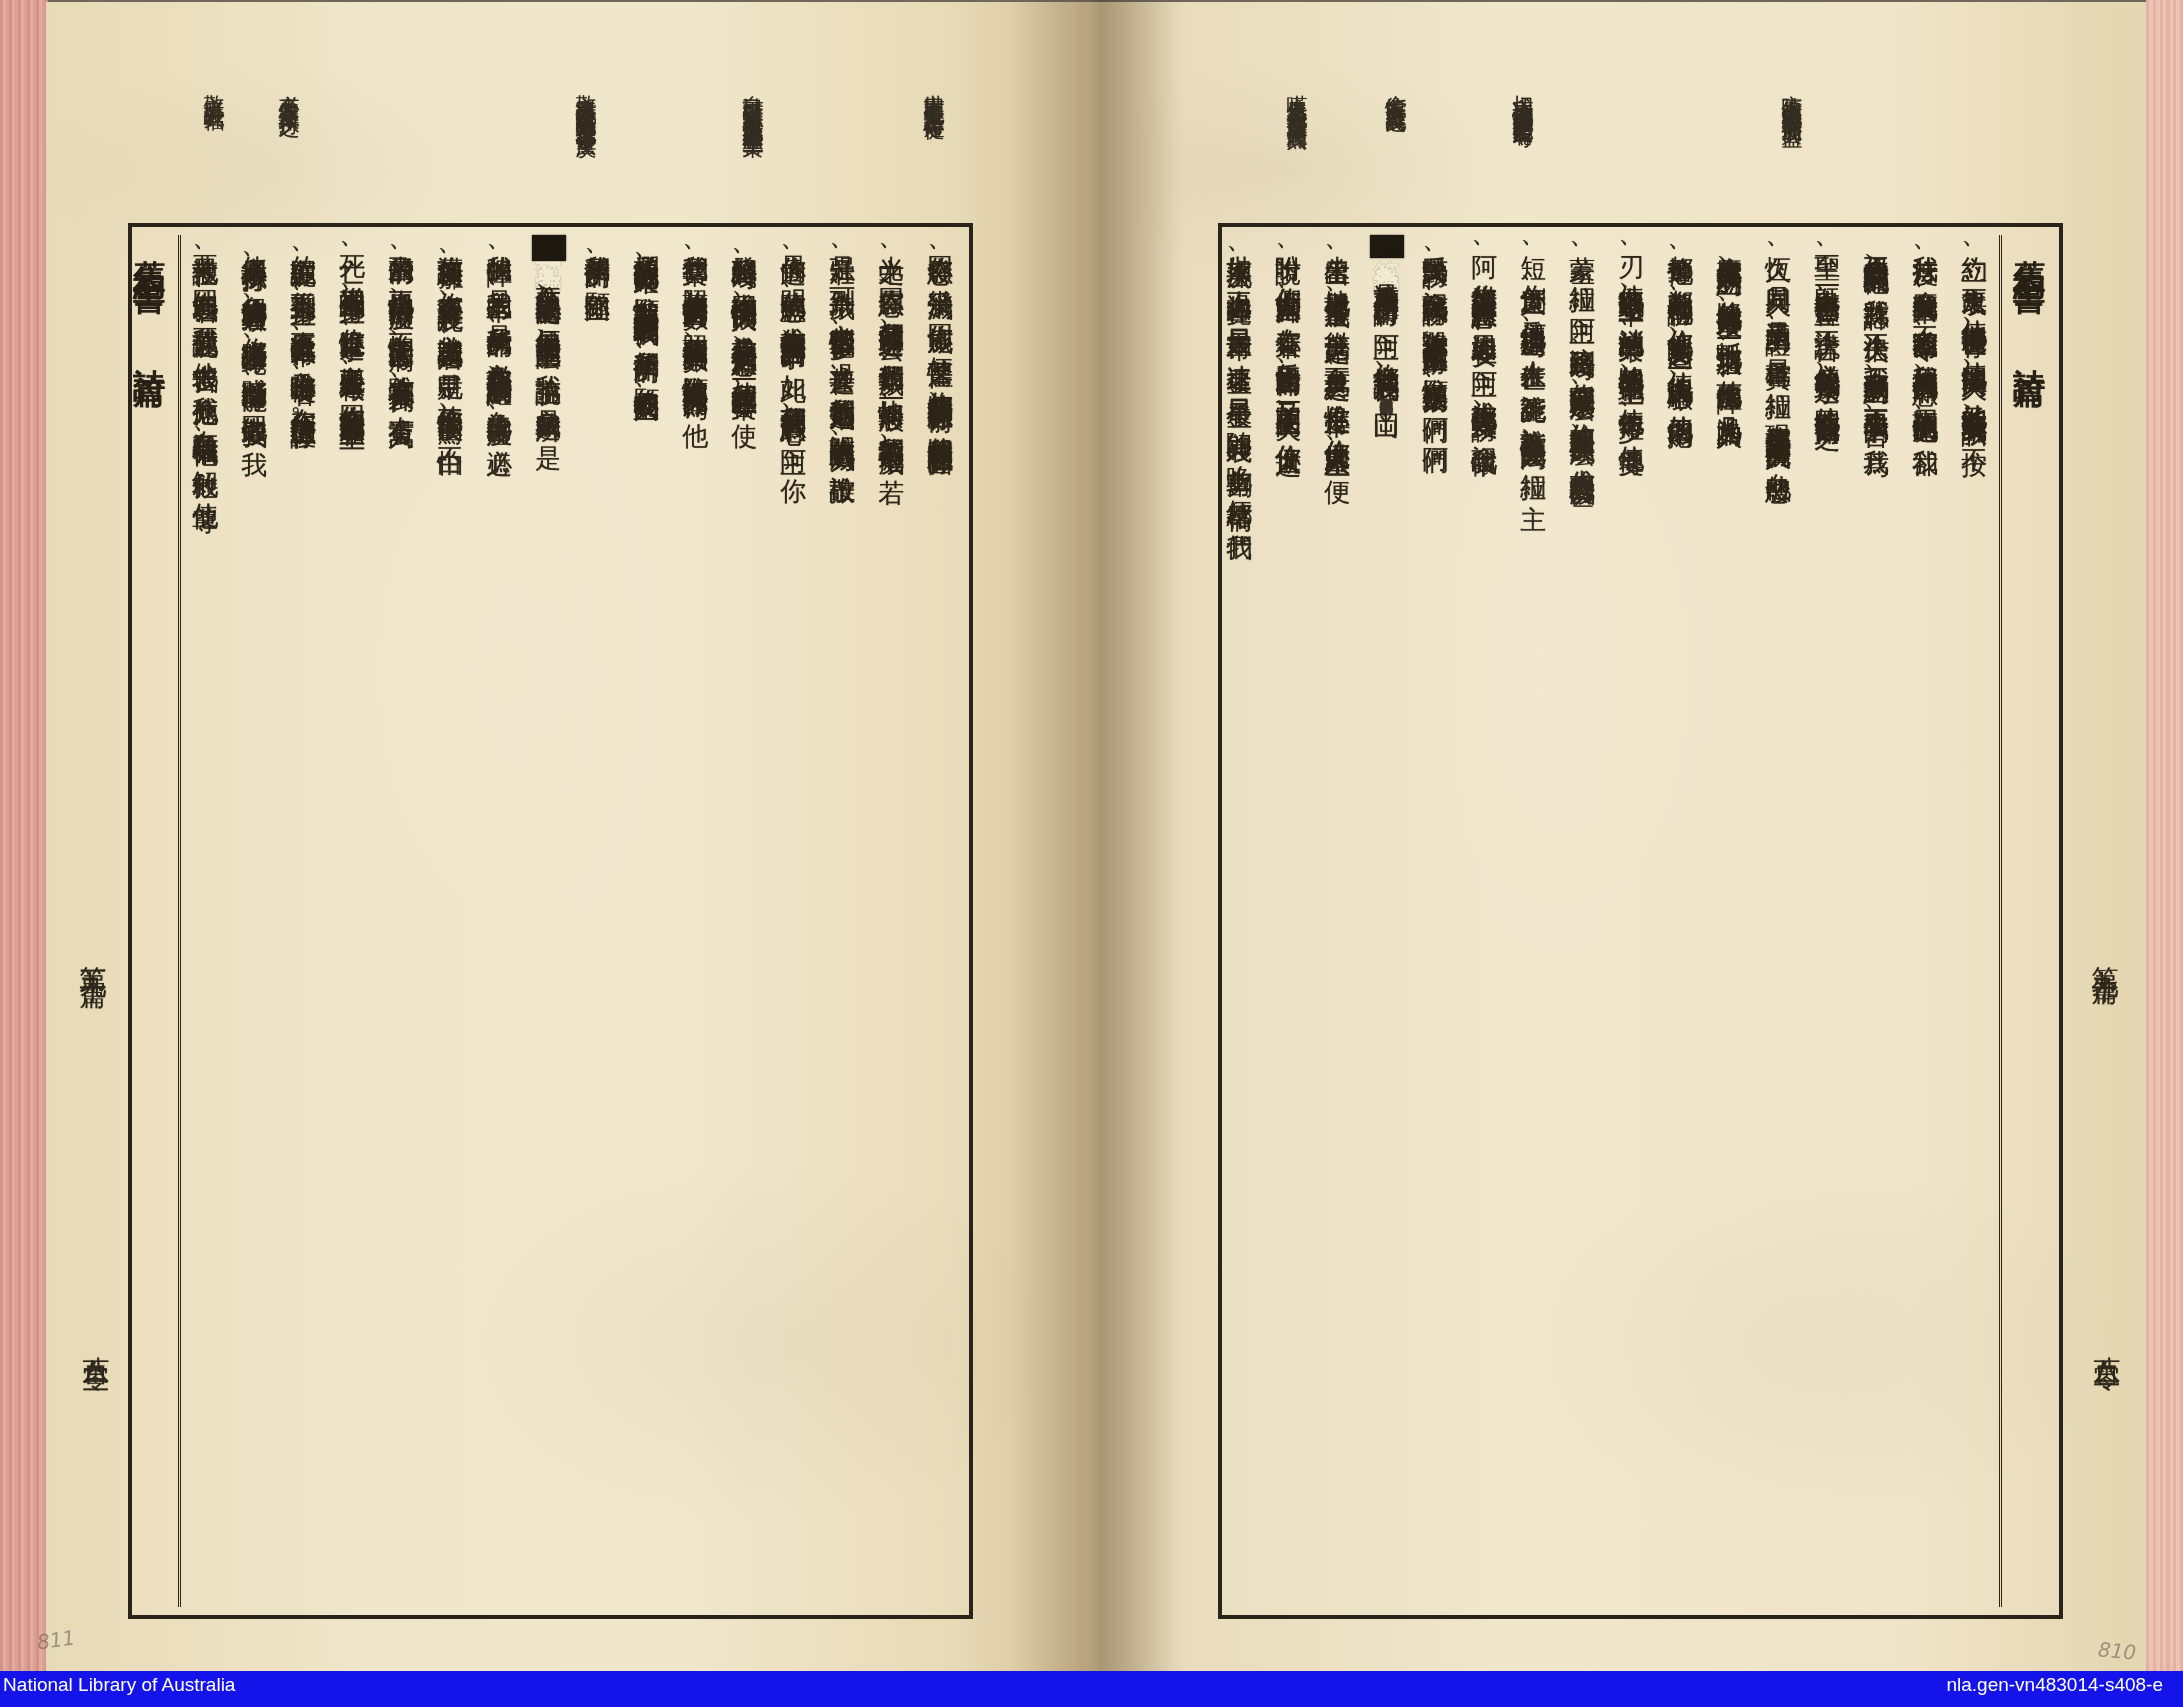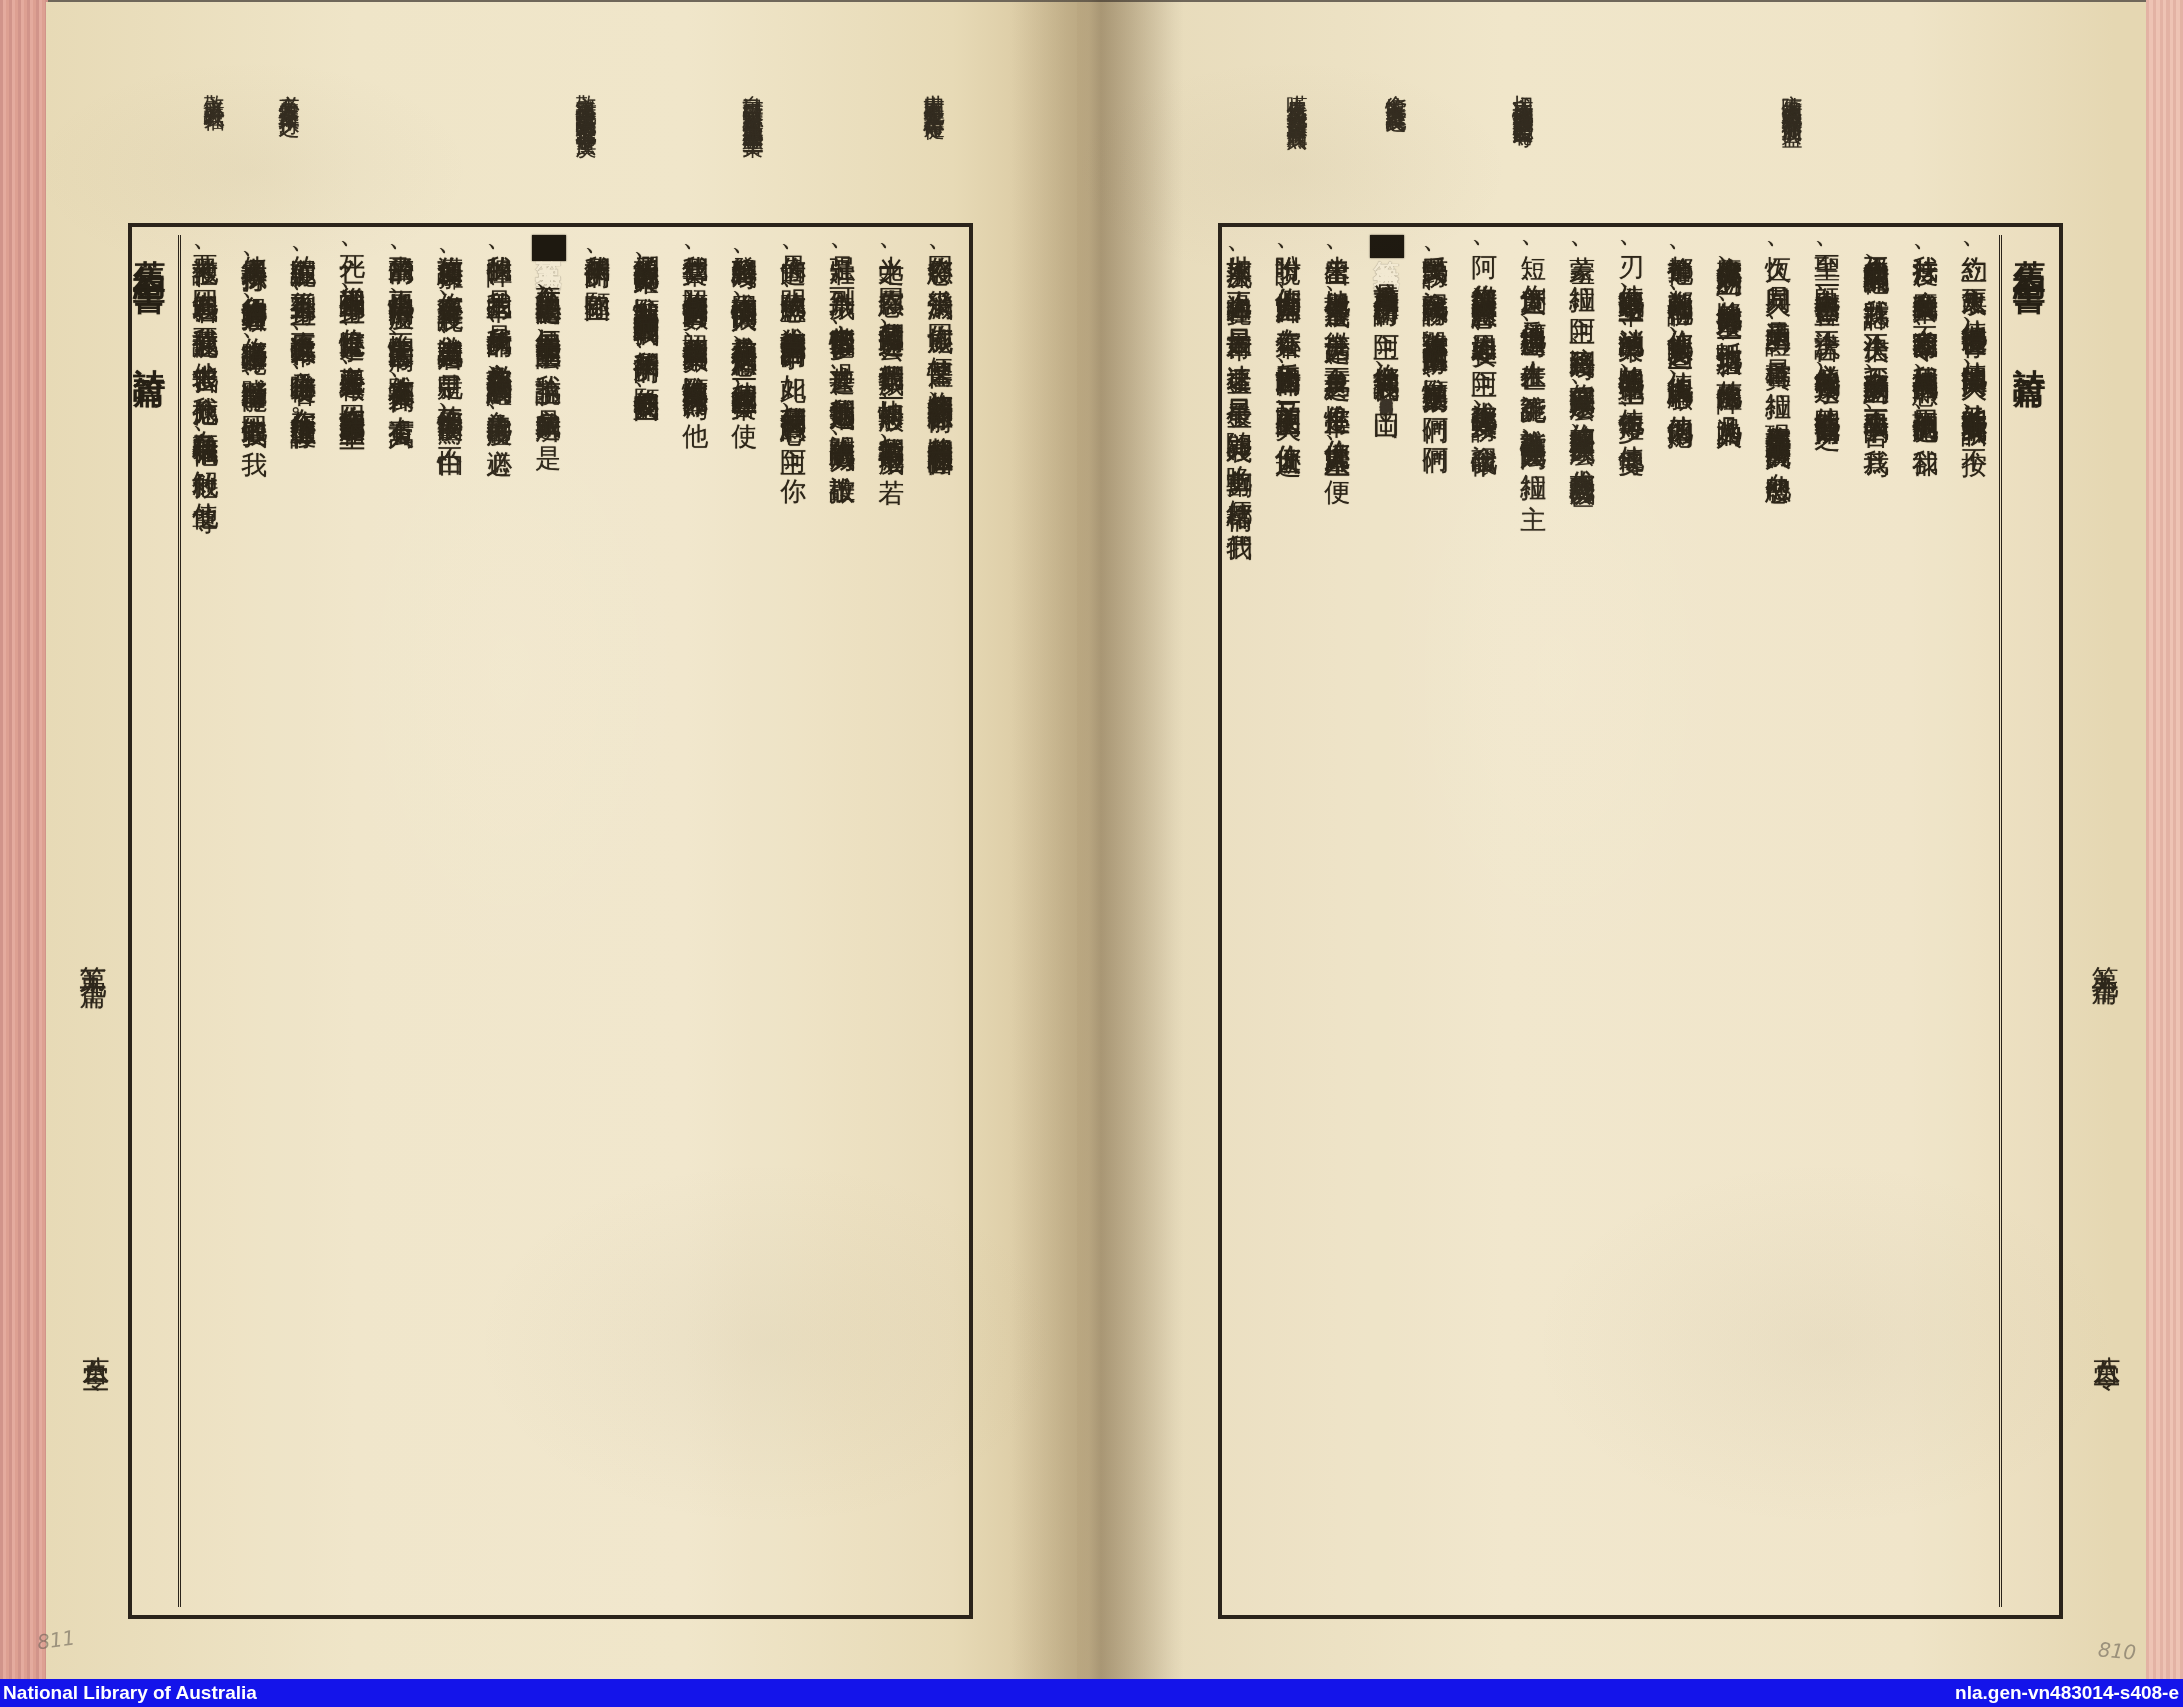--- a/index.html
+++ b/index.html
@@ -83,27 +83,27 @@
     font-size:27px;letter-spacing:4.2px;line-height:31px;
     color:#2e271b;text-shadow:0 0 0.8px rgba(50,40,25,.6);
   }
   
   .pencil{
     position:absolute;font-family:"DejaVu Sans",sans-serif;
     font-size:20px;color:rgba(95,88,78,.55);font-style:italic;
   }
   
   .libbar{
-    position:absolute;left:0;bottom:0;width:2183px;height:28px;
+    position:absolute;left:0;bottom:0;width:2183px;height:36px;
     background:#1414ea;color:#ffffff;
     font-family:"Liberation Sans","DejaVu Sans",sans-serif;
-    font-size:19px;line-height:28px;font-weight:bold;
+    font-size:19px;line-height:28px;
   }
   .libbar .lib-left{position:absolute;left:3.1px;top:0;}
-  .libbar .lib-right{position:absolute;right:4px;top:0;}
+  .libbar .lib-right{position:absolute;right:20px;top:0;}
   
   .page::after{
     content:"";position:absolute;inset:0;pointer-events:none;
     background:
       radial-gradient(ellipse 314px 157px at 20% 10%,rgba(120,100,60,0.05),transparent 70%),
       radial-gradient(ellipse 419px 262px at 70% 80%,rgba(120,100,60,0.06),transparent 70%),
       radial-gradient(ellipse 262px 472px at 45% 40%,rgba(255,255,240,0.07),transparent 70%);
   }
 </style>
 </head>

